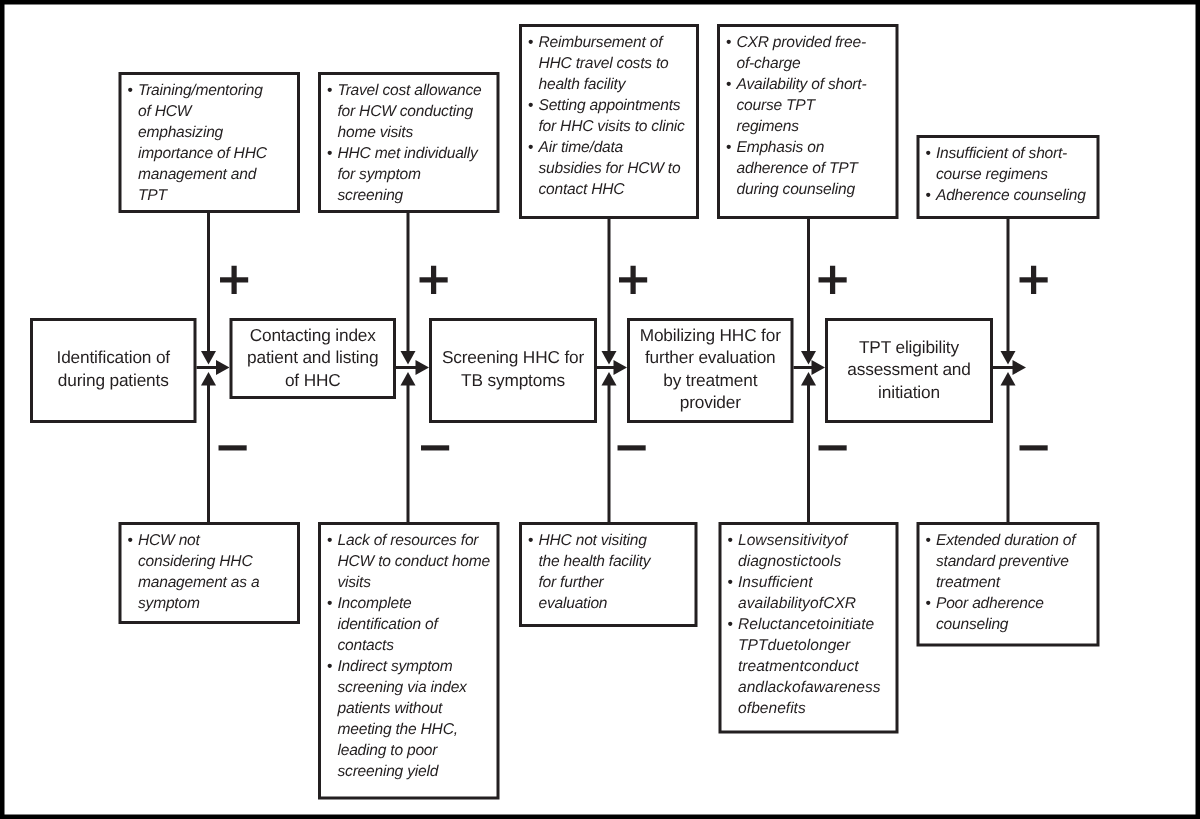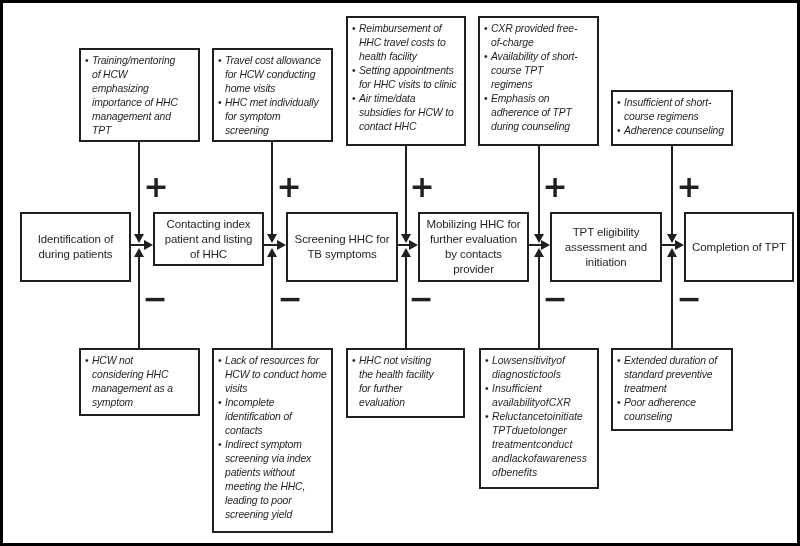--- a/index.html
+++ b/index.html
@@ -108,27 +108,24 @@
   <div class="box pbox" style="left:17px;top:209px;width:111px;height:70px">
     <span>Identification of during patients</span>
   </div>
   <div class="box pbox" style="left:150px;top:209px;width:111px;height:54px;padding:2px 8px">
     <span>Contacting index patient and listing of HHC</span>
   </div>
   <div class="box pbox" style="left:283px;top:209px;width:112px;height:70px">
     <span>Screening HHC for TB symptoms</span>
   </div>
   <div class="box pbox" style="left:415px;top:209px;width:111px;height:70px">
-    <span>Mobilizing HHC for further evaluation by contacts provider</span>
+    <span>Mobilizing HHC for further evaluation by treatment provider</span>
   </div>
   <div class="box pbox" style="left:547px;top:209px;width:112px;height:70px">
     <span>TPT eligibility assessment and initiation</span>
-  </div>
-  <div class="box pbox" style="left:681px;top:209px;width:110px;height:70px">
-    <span>Completion of TPT</span>
   </div>
 
   <div class="box bbox" style="left:76px;top:345px;width:121px;min-height:68px;padding-right:14px">
     <div class="bi">
       <span class="bm">•</span>
       <span class="bt">HCW not considering HHC management as a symptom</span>
     </div>
   </div>
 
   <div class="box bbox" style="left:209px;top:345px;width:121px;min-height:185px">

